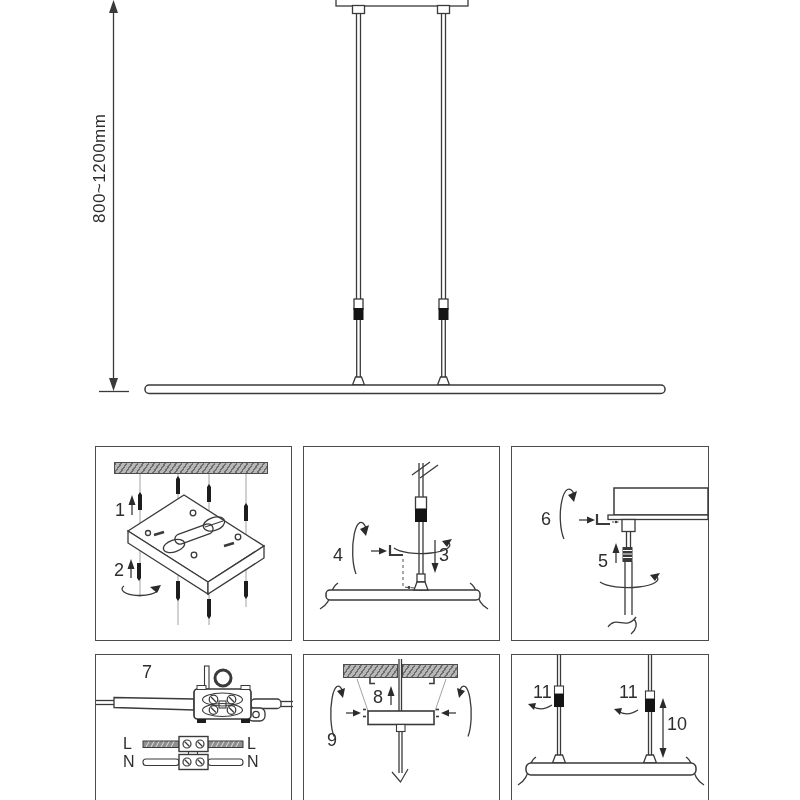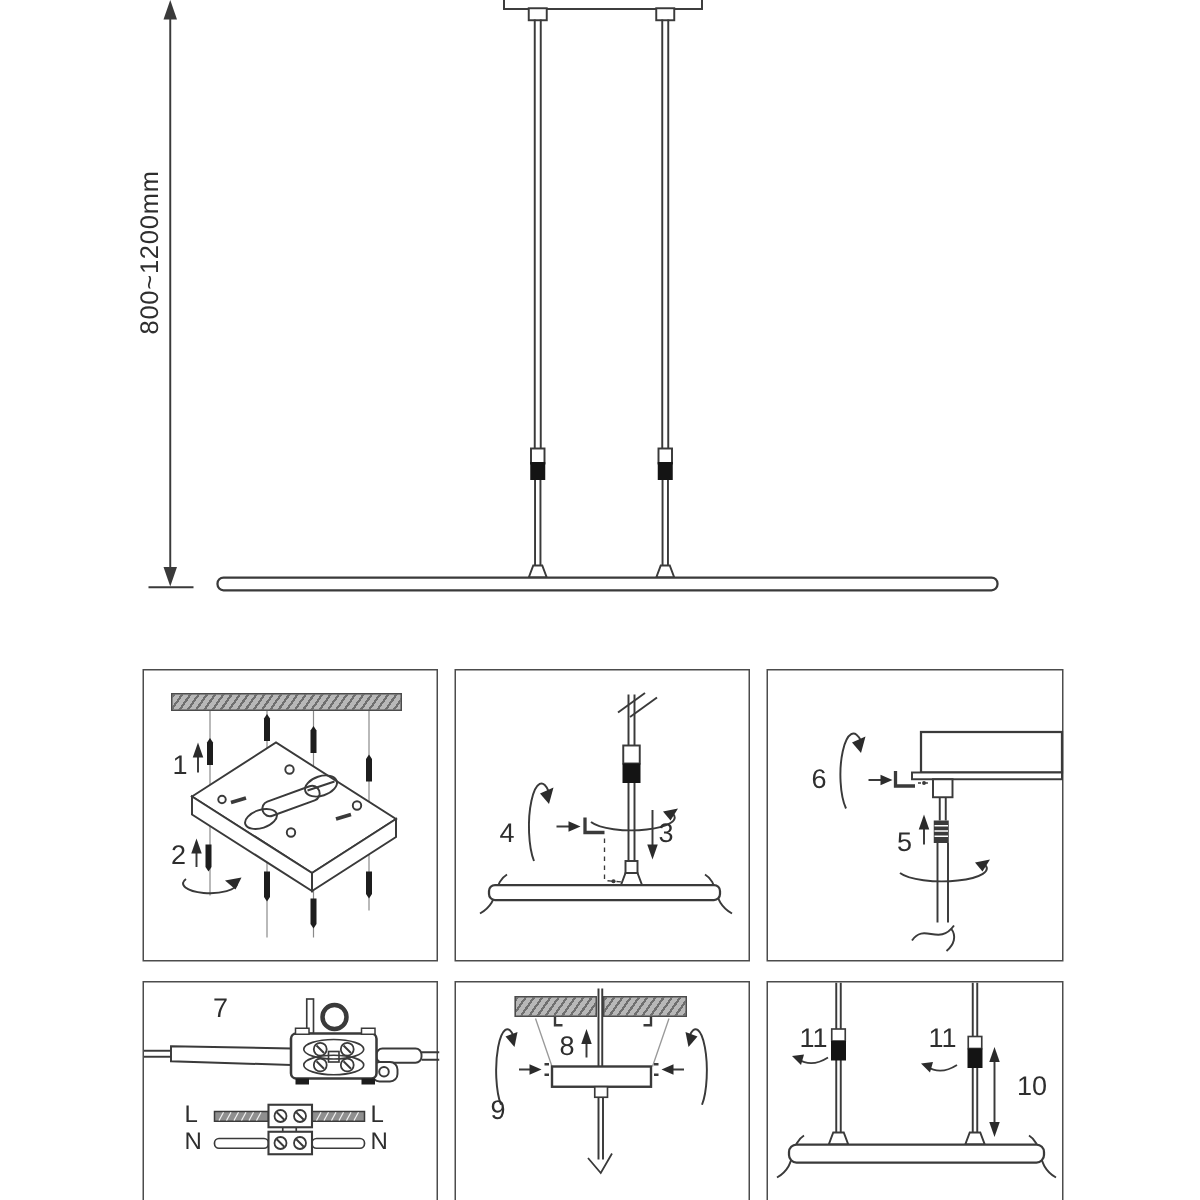--- a/index.html
+++ b/index.html
@@ -376,16 +376,16 @@
         </g>
         <g>
           <line x1="151" y1="50" x2="151" y2="96"></line>
           <polygon points="151,43 147.5,53 154.5,53" fill="#2b2b2b" stroke="none"></polygon>
           <polygon points="151,103 147.5,93 154.5,93" fill="#2b2b2b" stroke="none"></polygon>
         </g>
       </g>
     </svg>
     <span class="lbl" style="left:21px;top:28px;">11</span>
     <span class="lbl" style="left:107px;top:28px;">11</span>
-    <span class="lbl" style="left:166px;top:60px;">10</span>
+    <span class="lbl" style="left:155px;top:60px;">10</span>
   </div>
 
 </div>
 
 </body></html>

